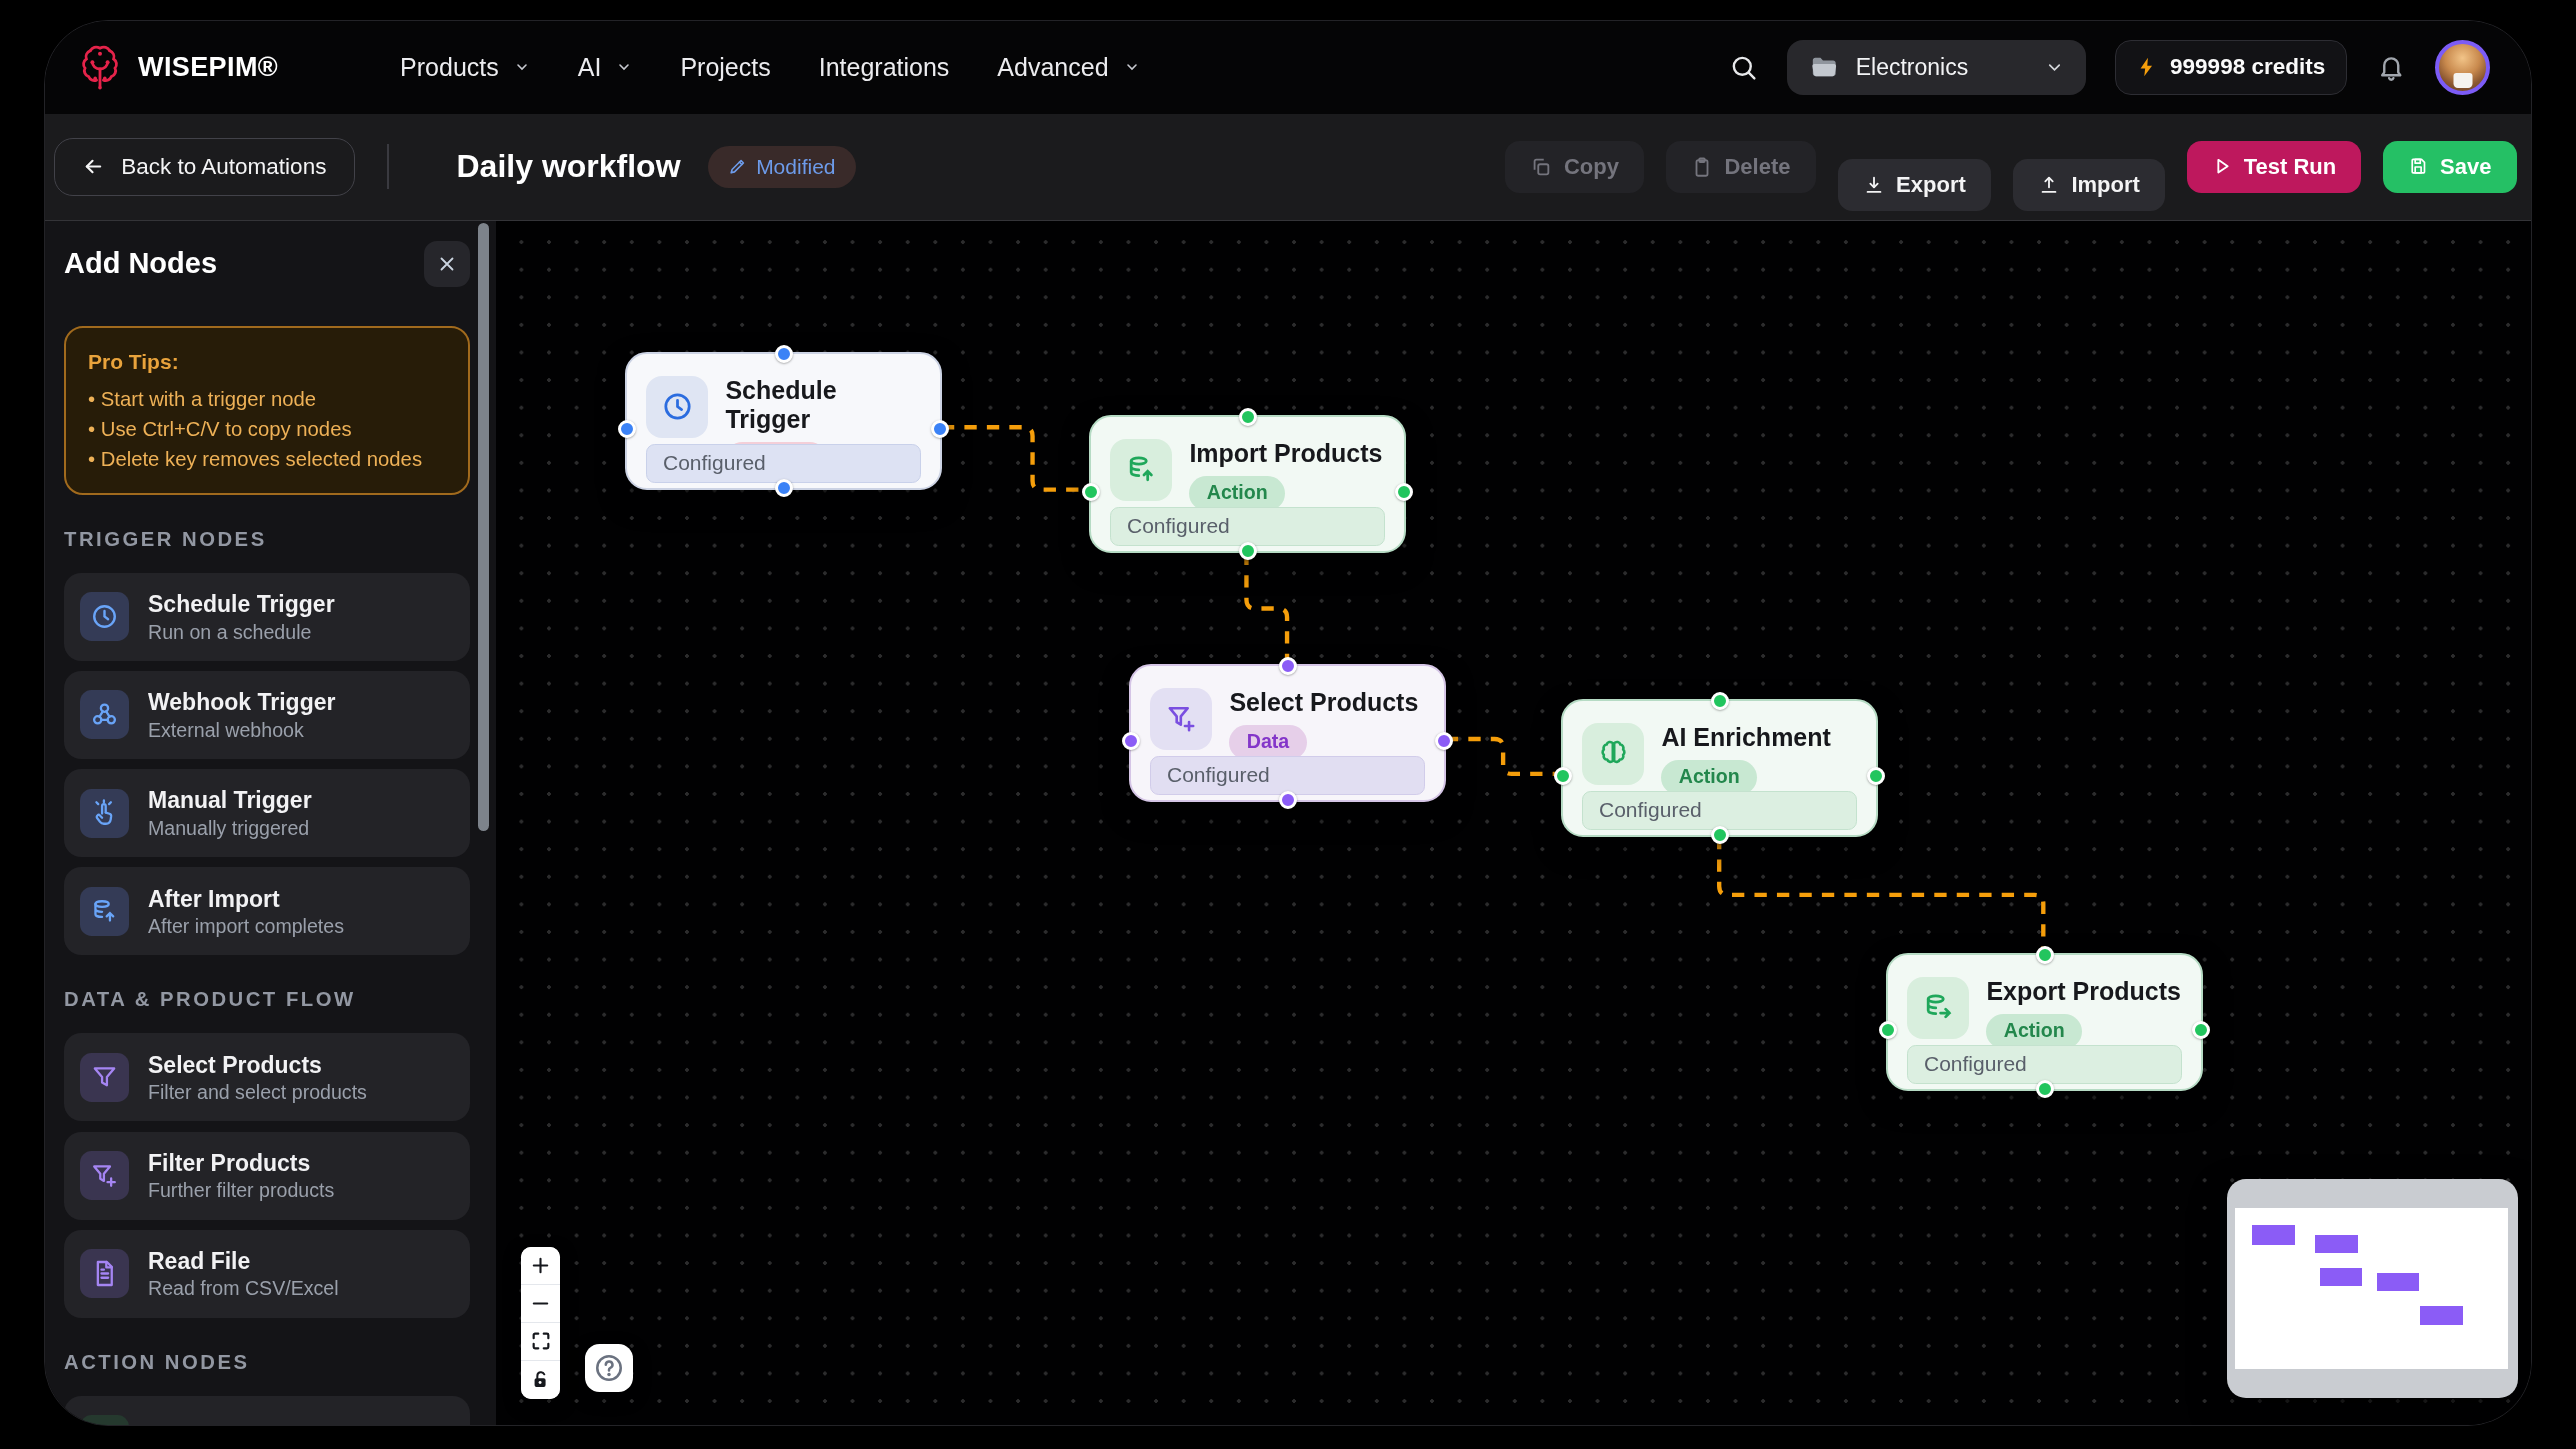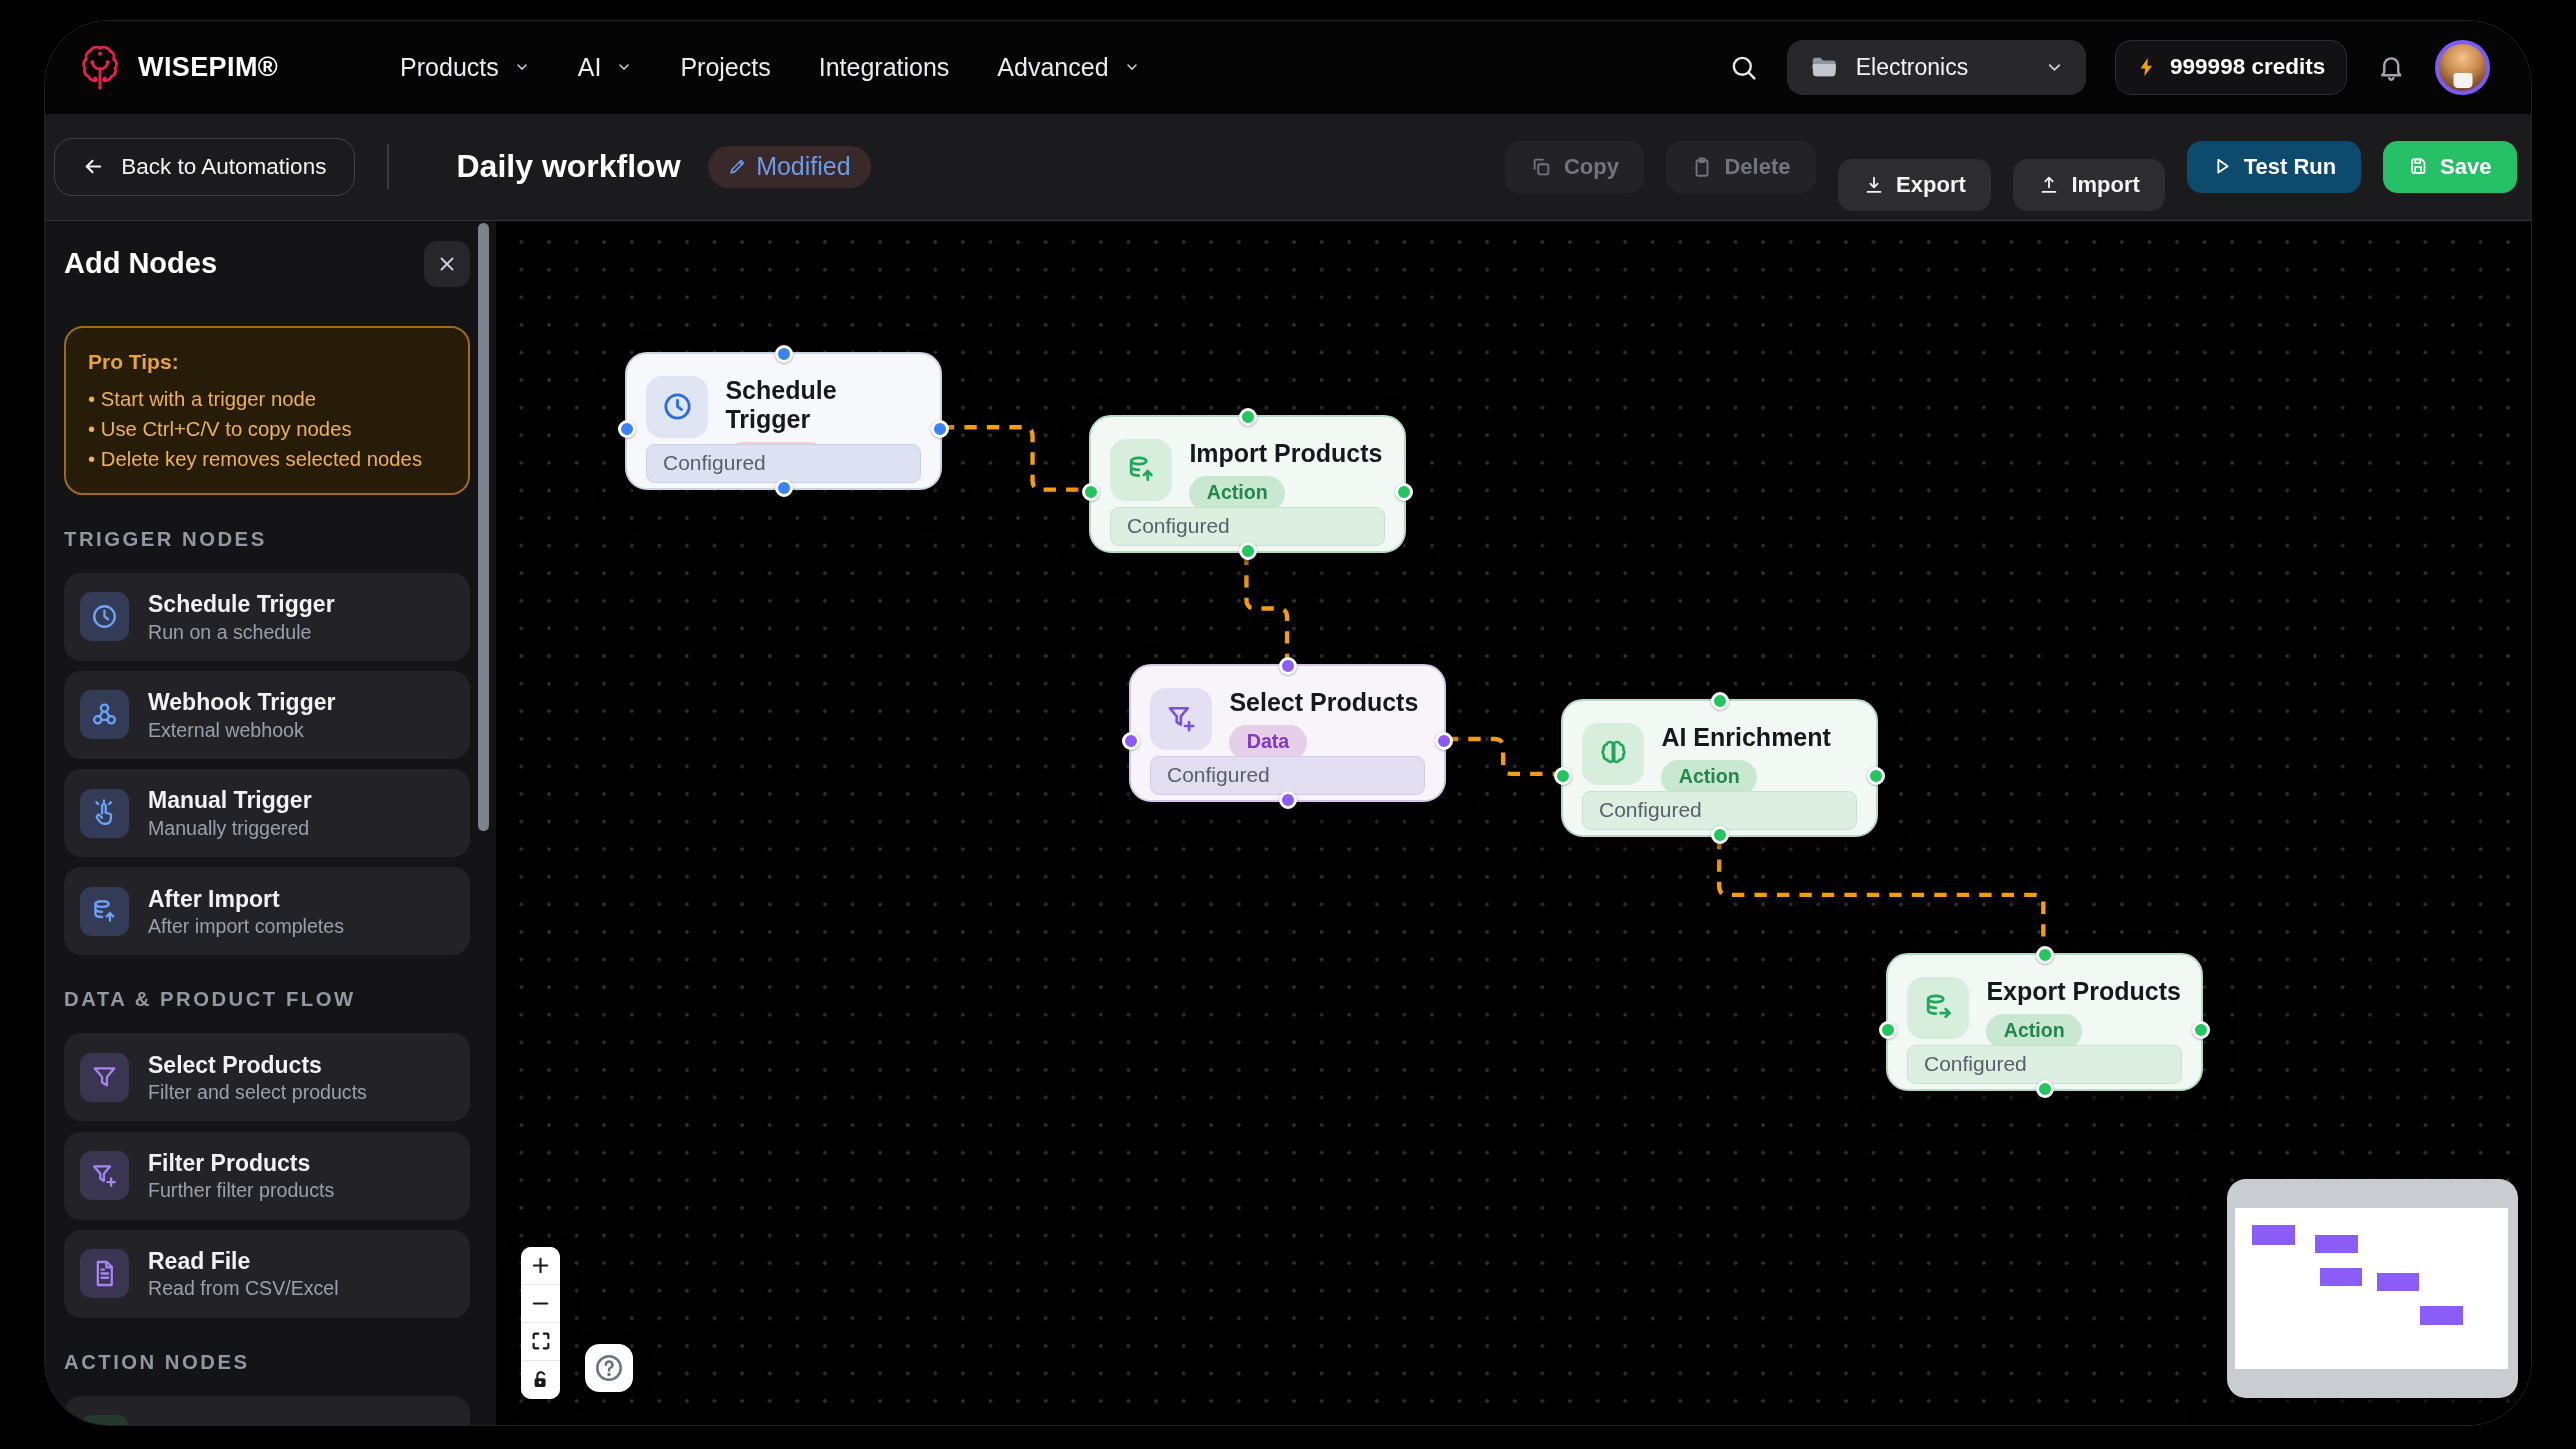--- a/index.html
+++ b/index.html
@@ -33,27 +33,27 @@
     width:19px; height:14.5px; background:#f5f3ef; border-radius:2.9px 2.9px 4.4px 4.4px; }
 
   
   .toolbar { height:107px; background:#1b1b1d; border-bottom:1.5px solid #343438;
     display:flex; align-items:center; padding:0 14.5px 0 8.7px; }
   .back-btn { height:58px; display:flex; align-items:center; gap:16px; padding:0 27.6px;
     border:1.5px solid #424249; border-radius:19px; color:#f4f4f5; font-size:22.5px; background:transparent; cursor:pointer; }
   .tb-divider { width:1.5px; height:45px; background:#3a3a40; margin:0 32px; }
   .tb-title { color:#fff; font-size:32px; font-weight:700; margin-right:27.6px;margin-left:36px; }
   .status-badge { height:42px; display:flex; align-items:center; gap:8.7px; padding:0 20.3px;
-    background:#392a29; border-radius:29px; color:#6d9bea; font-size:25px; }
+    background:#392a29; border-radius:29px; color:#6d9bea; font-size:21px; }
   .tb-actions { margin-left:auto; display:flex; align-items:center; gap:22px; }
   .btn { height:52px; border:none; border-radius:14.5px; padding:0 25px; font-size:22px; font-weight:600;
     display:flex; align-items:center; gap:11.6px; cursor:pointer; font-family:inherit; }
   .btn-dim { background:#232327; color:#74747d; }
   .btn-dark { background:#2c2c31; color:#f4f4f5;margin-top:37px; }
-  .btn-danger { background:#0c4a6e; color:#fff; }
+  .btn-danger { background:#be185d; color:#fff; }
   .btn-success { background:#25c065; color:#fff; }
 
   
   .main { display:flex; height:1205px; }
 
   
   .sidebar { width:451px; background:#141417; position:relative; flex:none; }
   .sb-inner { padding:19px 26px 0 19px; }
   .sb-header { display:flex; align-items:center; justify-content:space-between; height:48px;gap:44px; }
   .sb-title { color:#fff; font-size:29px; font-weight:700; }

